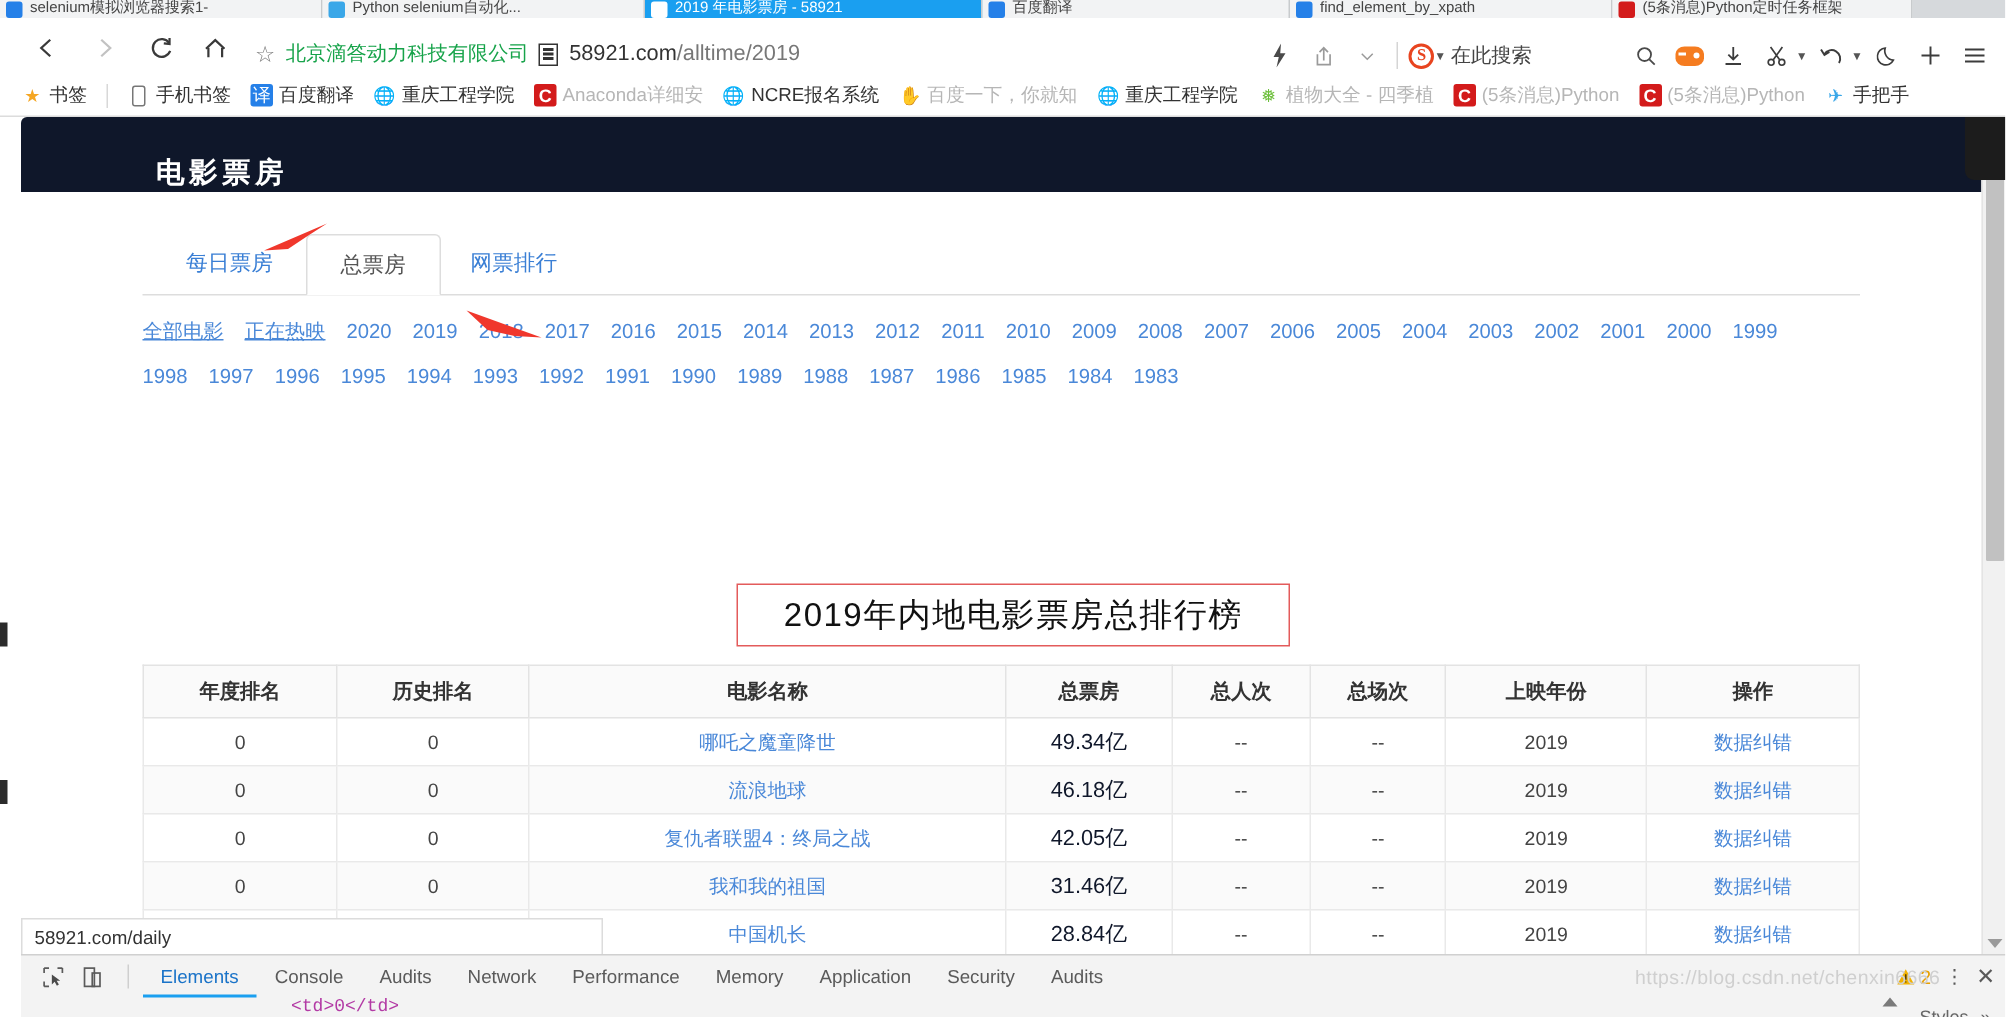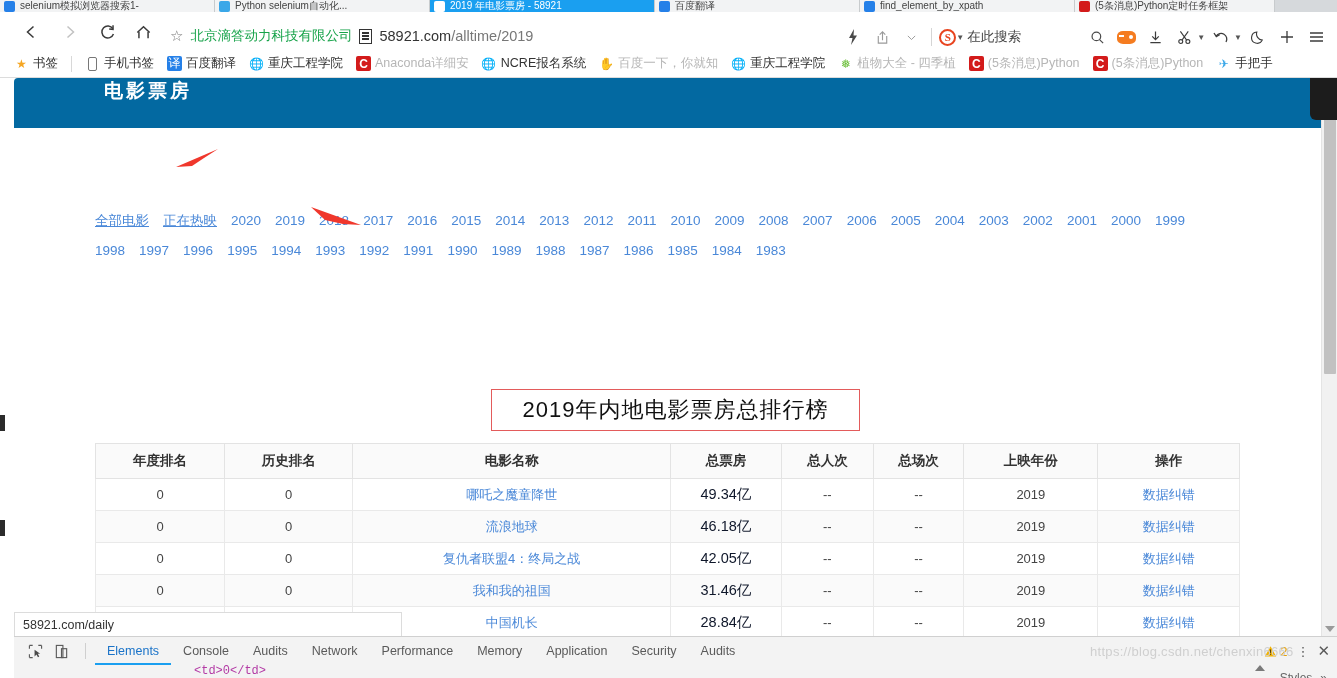--- a/index.html
+++ b/index.html
@@ -54,22 +54,22 @@
   .ic-c { width:14px;height:14px;background:#d31b1b;color:#fff;font-size:11px;font-weight:bold;border-radius:2px;}
   .ic-baidu { color:#2580e8; font-size:12px; }
   .ic-plant { color:#6cbf3a; font-size:13px; }
   .ic-shou { color:#3aa7e8; font-size:13px; }
   .fade { color:#b6b6b6; }
 
   
   .page { position:absolute; left:0; top:78px; width:1337px; height:558px; background:#fff; overflow:hidden; }
   .leftgutter { position:absolute; left:0; top:0; width:14px; height:558px; background:#fff; }
 
-  .sitenav { position:absolute; left:14px; top:0px; width:1307px; height:50px; background:#0369a1;
-             border-radius:4px 4px 0 0; display:flex; align-items:flex-start; }
+  .sitenav { position:absolute; left:14px; top:0px; width:1307px; height:50px; background:#0f172a;
+             border-radius:4px 4px 0 0; display:flex; align-items:flex-end; }
   .brand { margin-left:90px; color:#fff; font-size:19px; font-weight:bold; letter-spacing:3px;
            font-family:"Liberation Serif","DejaVu Serif",serif; }
   .navlinks { display:flex; align-items:center; margin-left:32px; gap:0; }
   .navlink { color:#dcdcdc; font-size:14px; padding:0 13px; white-space:nowrap; }
   .navlink .cc { font-size:9px; margin-left:3px; }
 
   .tabsrow { position:absolute; left:95px; top:78px; width:1145px; height:41px; border-bottom:1px solid #ddd; }
   .ptab { position:absolute; top:0; height:41px; line-height:40px; padding:0 22px; font-size:14.5px; color:#3a7fd5; }
   .ptab.active { color:#555; background:#fff; border:1px solid #ddd; border-bottom:1px solid #fff; border-radius:4px 4px 0 0; }
 
@@ -294,20 +294,25 @@
       </div>
     </div>
 
   <div class="page">
     <div class="leftgutter"></div>
 
     <div class="sitenav">
       <div class="brand">电影票房</div>
     </div>
 
+    <div class="tabsrow" id="ptabs">
+        <div class="ptab" style="left: 7px;"><span>每日票房</span></div>
+        <div class="ptab active" style="left: 109px;"><span>总票房</span></div>
+        <div class="ptab" style="left: 196.5px;"><span>网票排行</span></div>
+      </div>
 
     <div class="yearbox" id="yearbox"><span class="yr txt">全部电影</span><span class="yr txt">正在热映</span><span class="yr">2020</span><span class="yr">2019</span><span class="yr">2018</span><span class="yr">2017</span><span class="yr">2016</span><span class="yr">2015</span><span class="yr">2014</span><span class="yr">2013</span><span class="yr">2012</span><span class="yr">2011</span><span class="yr">2010</span><span class="yr">2009</span><span class="yr">2008</span><span class="yr">2007</span><span class="yr">2006</span><span class="yr">2005</span><span class="yr">2004</span><span class="yr">2003</span><span class="yr">2002</span><span class="yr">2001</span><span class="yr">2000</span><span class="yr">1999</span><span class="yr">1998</span><span class="yr">1997</span><span class="yr">1996</span><span class="yr">1995</span><span class="yr">1994</span><span class="yr">1993</span><span class="yr">1992</span><span class="yr">1991</span><span class="yr">1990</span><span class="yr">1989</span><span class="yr">1988</span><span class="yr">1987</span><span class="yr">1986</span><span class="yr">1985</span><span class="yr">1984</span><span class="yr">1983</span></div>
 
     <div class="titlebox">
       <span>2019年内地电影票房总排行榜</span>
     </div>
 
     <table class="rank">
       <colgroup>
         <col class="col1">

